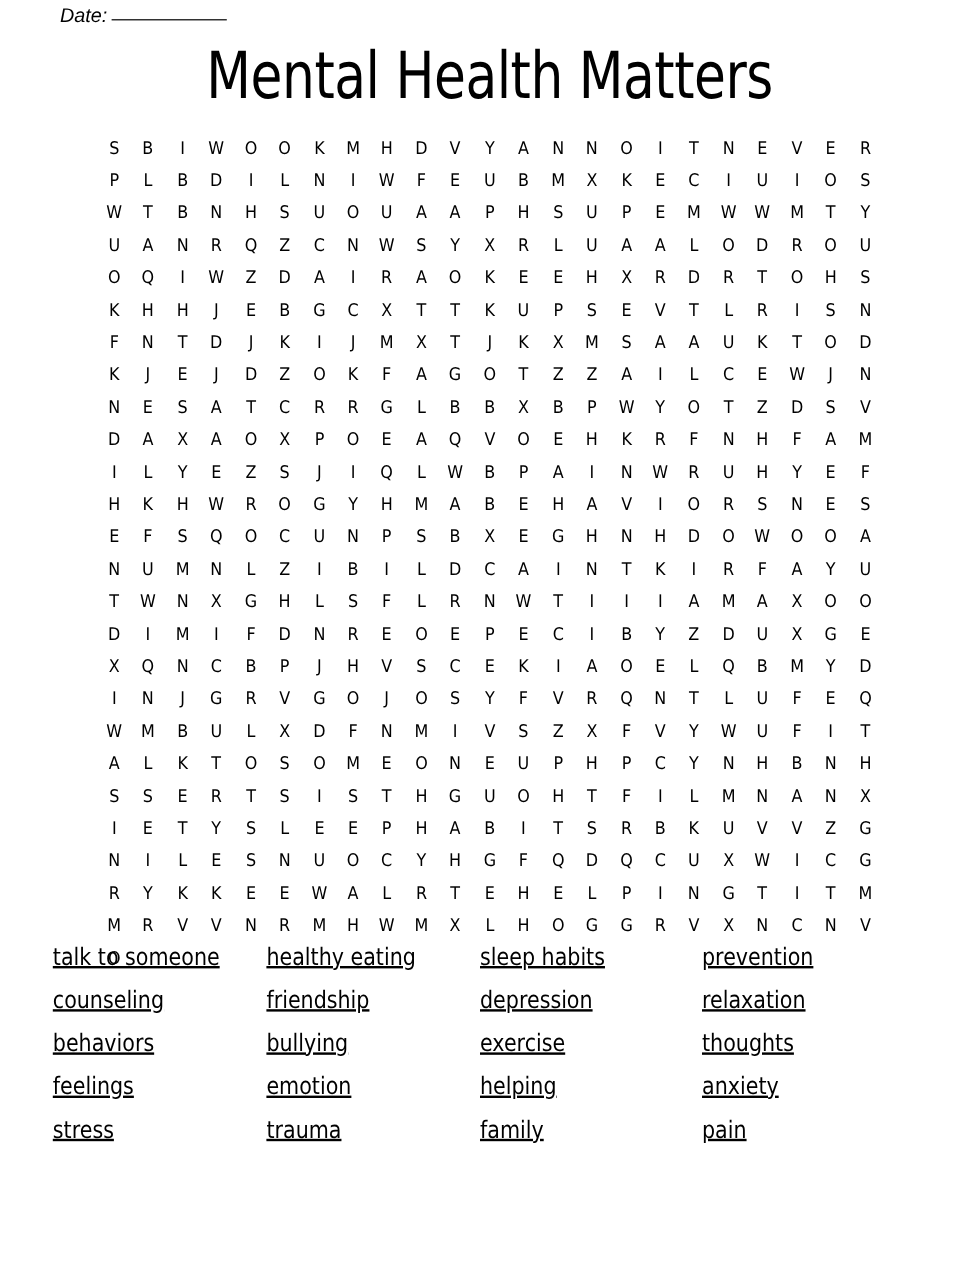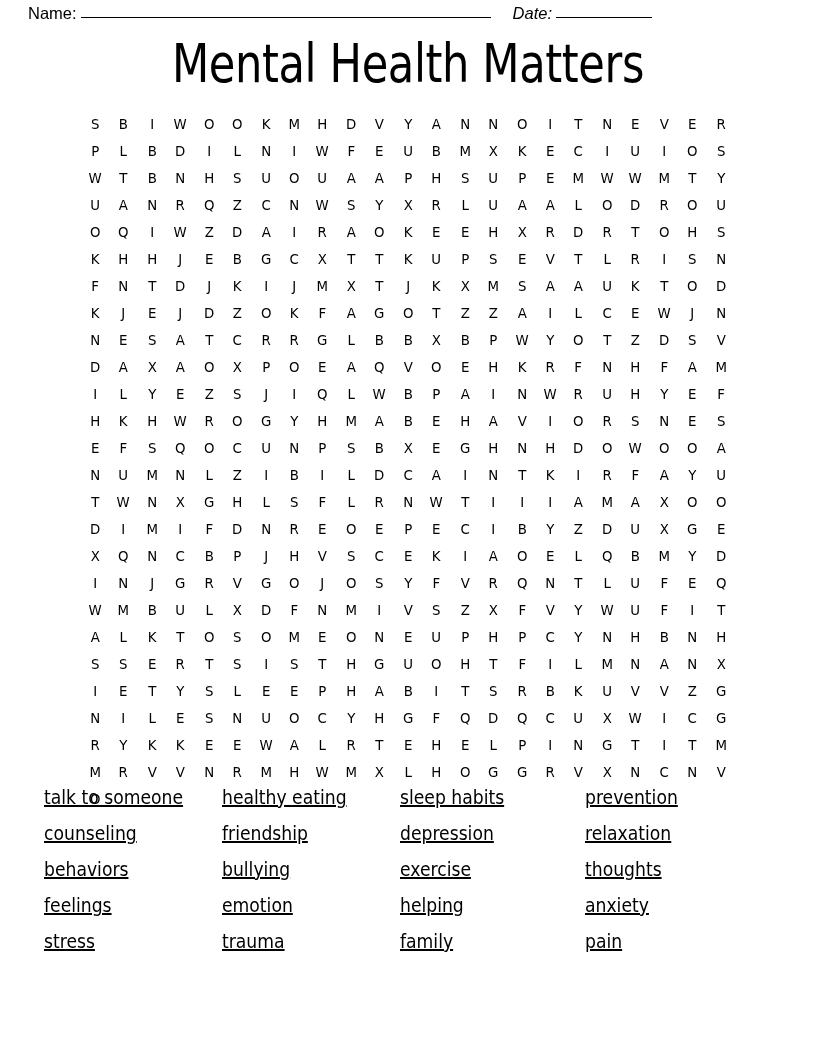--- a/index.html
+++ b/index.html
@@ -111,24 +111,20 @@
     color: #000;
     white-space: nowrap;
     transform: scaleX(0.86);
     transform-origin: left center;
   }
 </style>
 </head>
 <body>
 
 <div class="header-row">
-  <div class="field">
-    <span class="field-label">Name:</span>
-    <span class="field-rule rule-name"></span>
-  </div>
   <div class="field field-date">
     <span class="field-label">Date:</span>
     <span class="field-rule rule-date"></span>
   </div>
 </div>
 
 <div class="puzzle-title">Mental Health Matters</div>
 
 <div class="grid">
     <div class="cell">S</div>

